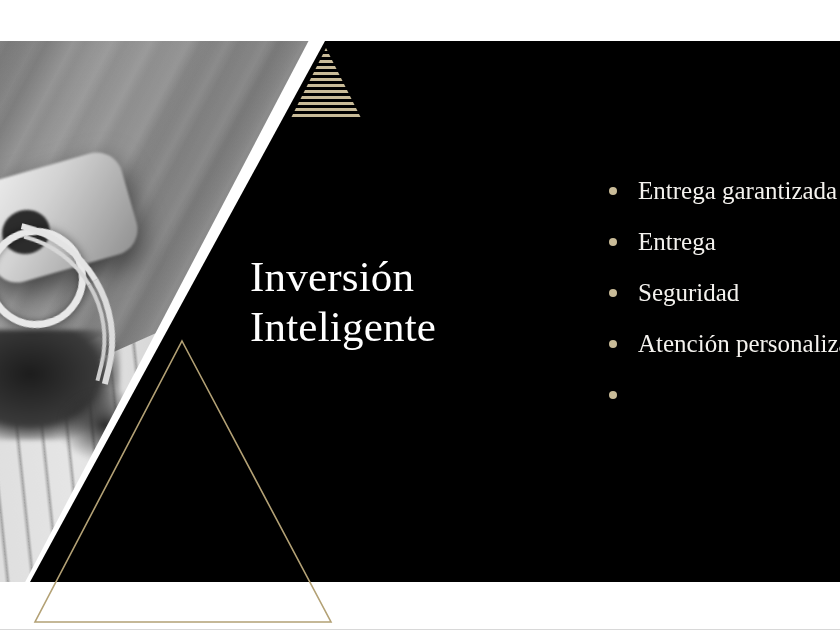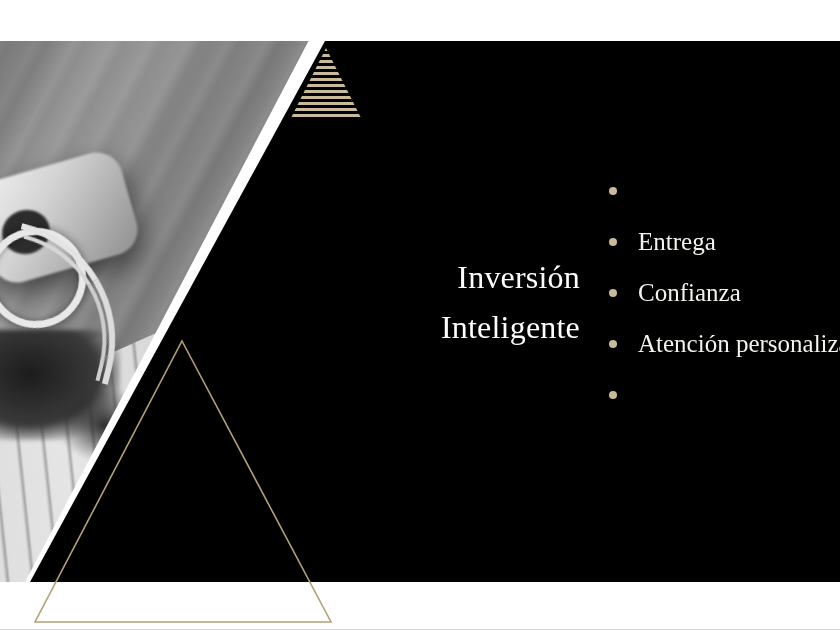--- a/index.html
+++ b/index.html
@@ -224,24 +224,24 @@
     stroke: #b3a175;
     stroke-width: 1.6;
   }
 
   
   .heading {
     position: absolute;
     left: 250px;
     top: 252px;
     width: 330px;
-    text-align: right;
+    text-align: left;
     color: #ffffff;
     font-family: "Liberation Serif", serif;
-    font-size: 32px;
+    font-size: 43px;
     line-height: 50px;
     letter-spacing: 0.2px;
     text-shadow: 0 0 10px rgba(0,0,0,0.9);
   }
   .heading .line { display: block; white-space: nowrap; }
 
   
   .bullets {
     position: absolute;
     left: 606px;
@@ -301,28 +301,29 @@
   </svg>
 
   <div class="heading">
     <span class="line">Inversión</span>
     <span class="line">Inteligente</span>
   </div>
 
   <ul class="bullets">
     <li>
       <span class="dot"></span>
+      <span>Entrega garantizada</span>
     </li>
     <li>
       <span class="dot"></span>
       <span>Entrega</span>
     </li>
     <li>
       <span class="dot"></span>
-      <span>Confianza</span>
+      <span>Seguridad</span>
     </li>
     <li>
       <span class="dot"></span>
       <span>Atención personalizada</span>
     </li>
     <li>
       <span class="dot"></span>
     </li>
   </ul>
 

